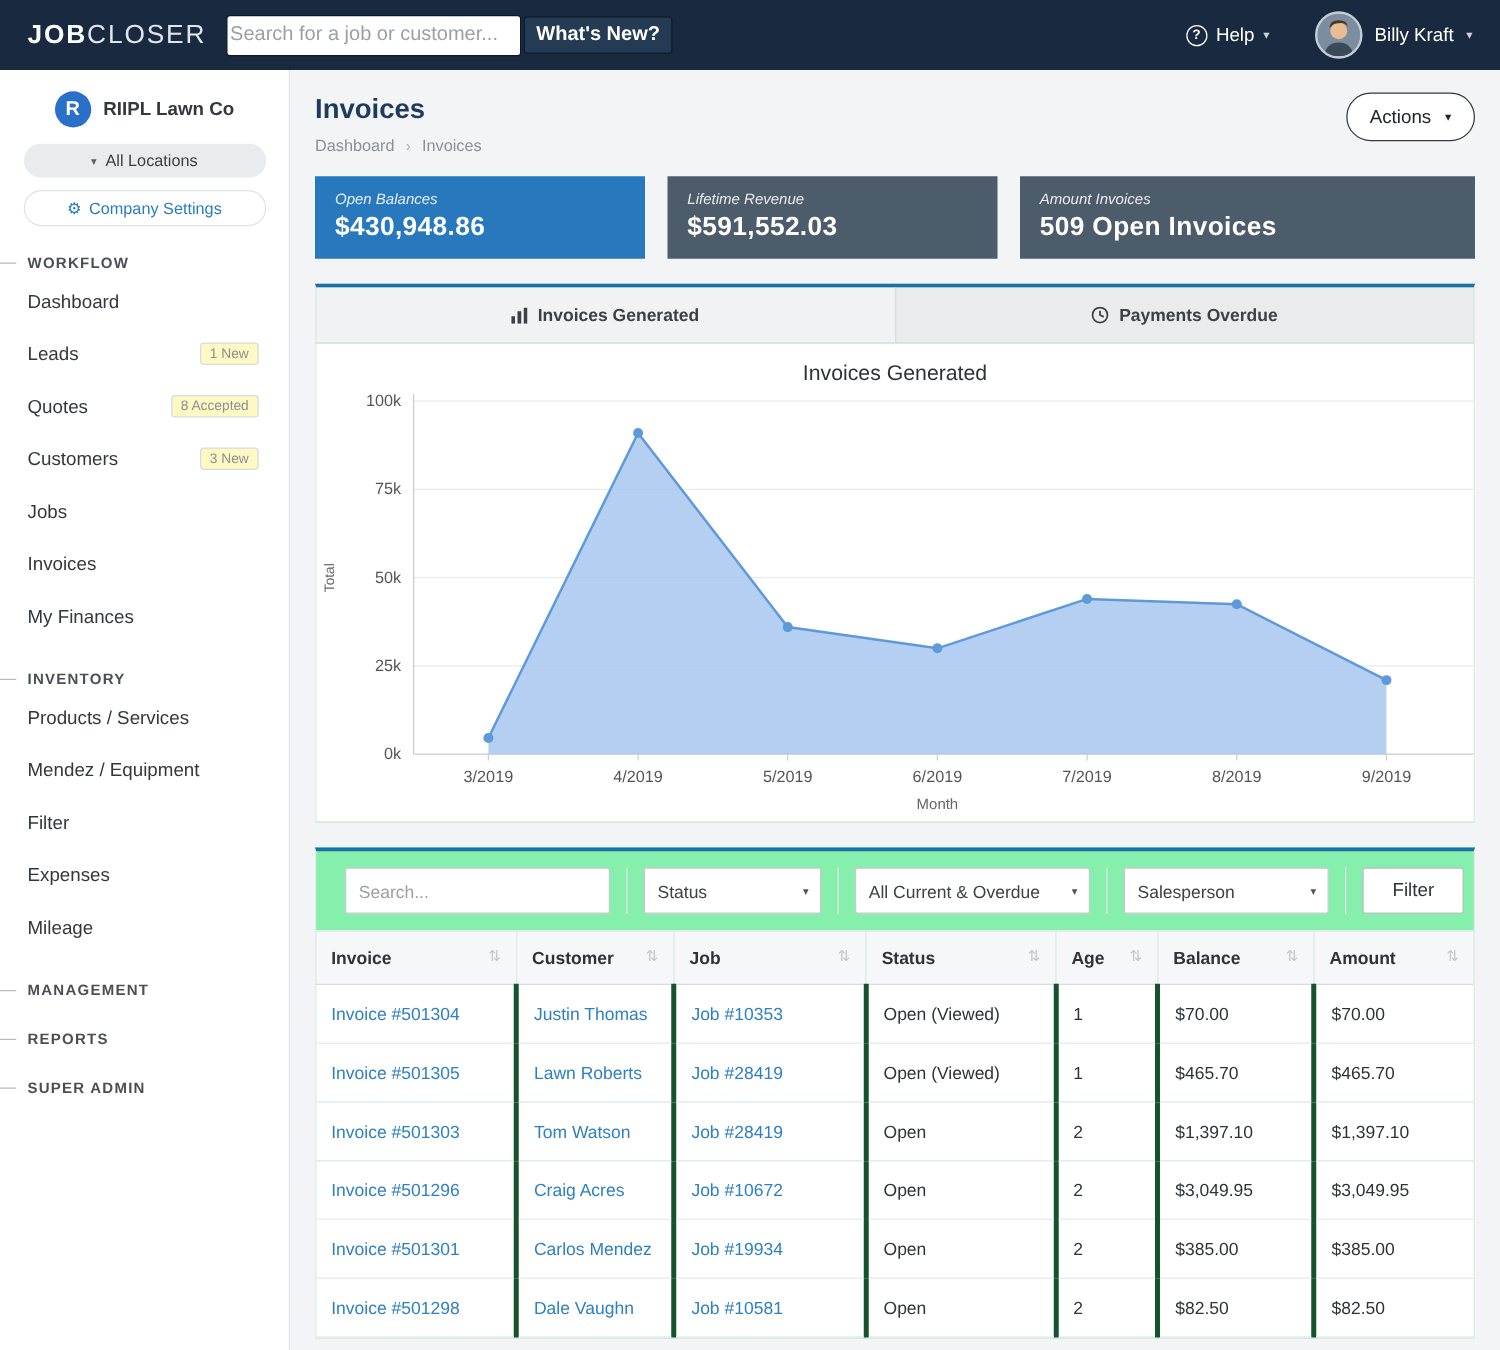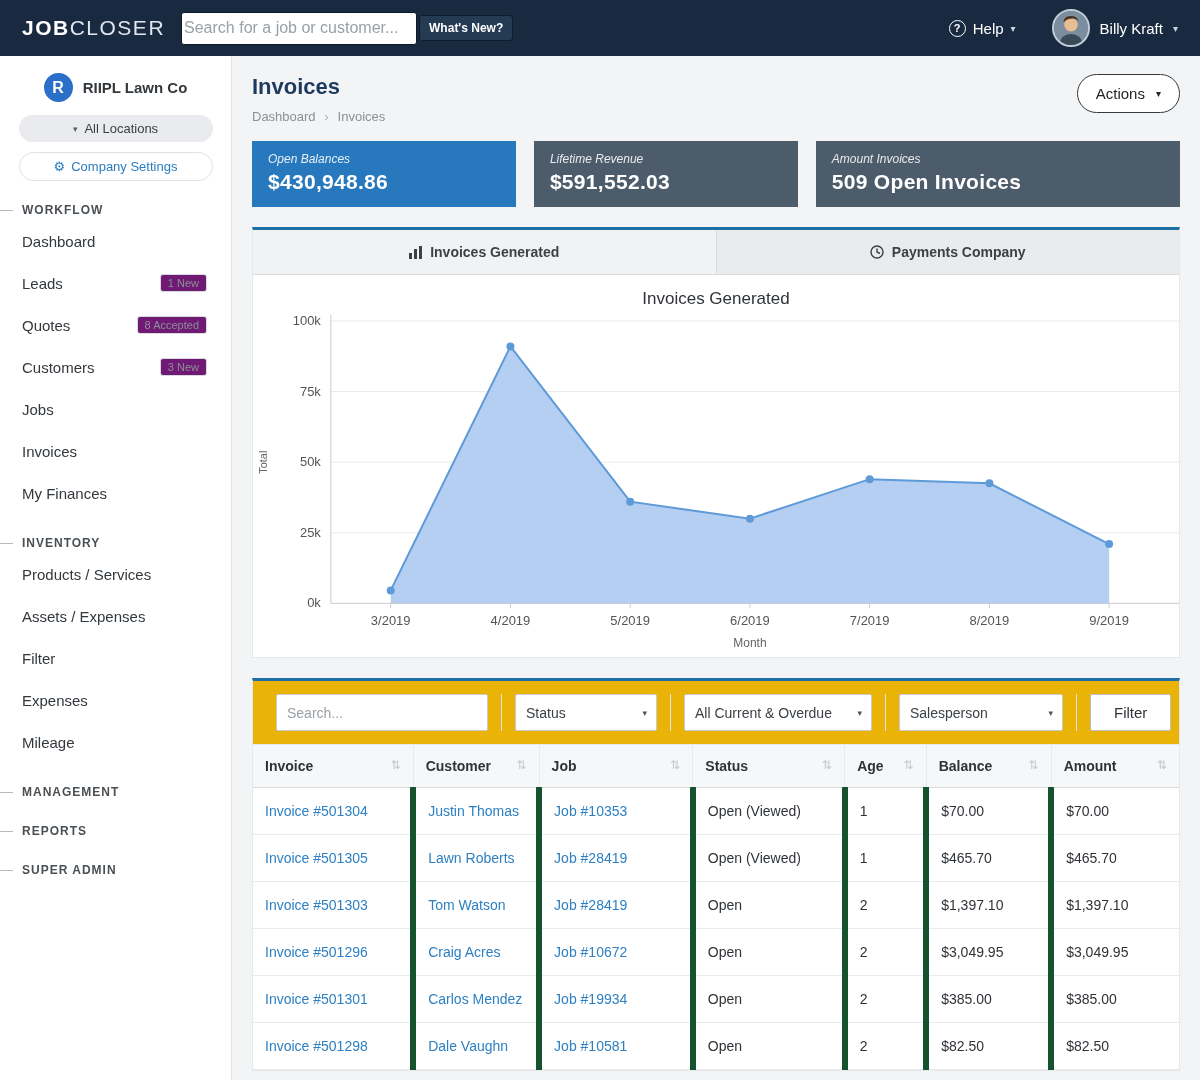--- a/index.html
+++ b/index.html
@@ -6,21 +6,21 @@
   html,body{width:1200px;height:1080px;overflow:hidden}
   body{font-family:"Liberation Sans",sans-serif;background:#f3f4f6}
 
   
   .topbar{height:56px;background:#192a40;display:flex;align-items:center;padding:0 22px;gap:2px}
   .logo{color:#fff;font-size:21px;letter-spacing:1.5px;margin-right:14px;white-space:nowrap}
   .logo .lb{font-weight:800}
   .logo .ll{font-weight:300;color:#dfe6ee}
   .top-search{width:236px;height:33px;border:1px solid #0d1828;border-radius:3px;padding:0 2px;font-size:16px;color:#333;background:#fff;outline:none}
   .top-search::placeholder{color:#9aa0a6}
-  .whats-new{background:#253a53;border:1px solid #0e1b2b;color:#fff;font-size:12px;font-weight:bold;padding:5px 9px;border-radius:3px;cursor:pointer}
+  .whats-new{background:#253a53;border:1px solid #0e1b2b;color:#fff;font-size:16px;font-weight:bold;padding:5px 9px;border-radius:3px;cursor:pointer}
   .top-right{margin-left:auto;display:flex;align-items:center;gap:10px;color:#fff;font-size:15px}
   .help-wrap{display:flex;align-items:center;gap:7px;cursor:pointer;margin-right:26px}
   .help-icon{display:inline-flex;width:17px;height:17px;border:1px solid #fff;border-radius:50%;align-items:center;justify-content:center;font-size:11px;font-weight:bold}
   .caret{font-size:10px;color:#c9d2dd}
   .avatar{width:38px;height:38px;border-radius:50%;overflow:hidden;border:2px solid #c2cdd8;flex-shrink:0;background:#7d8da0}
   .user-wrap{display:flex;align-items:center;gap:10px;cursor:pointer}
 
   
   .app{display:flex;height:1024px}
 
@@ -30,37 +30,37 @@
   .company-logo{width:29px;height:29px;border-radius:50%;background:#2a6fc8;color:#fff;display:flex;align-items:center;justify-content:center;font-weight:800;font-size:16px}
   .company-name{font-size:15px;font-weight:bold;color:#33383d}
   .loc-pill{margin:13px auto 0;width:194px;height:27px;background:#e9ebee;border-radius:15px;display:flex;align-items:center;justify-content:center;font-size:13px;color:#3a3f44;gap:7px;cursor:pointer}
   .loc-pill .caret2{font-size:9px;color:#5a6066}
   .settings-pill{margin:10px auto 0;width:194px;height:29px;background:#fff;border:1px solid #dfe2e5;border-radius:15px;display:flex;align-items:center;justify-content:center;font-size:13px;color:#2a7cc0;gap:6px;cursor:pointer}
   .nav{margin-top:12px}
   .sec-h{display:flex;align-items:center;margin-top:19px;height:20px}
   .sec-dash{width:13px;height:1px;background:#b6bbc0;margin-right:9px}
   .sec-label{font-size:12px;font-weight:bold;color:#4a4f54;letter-spacing:1px}
   .nav-item{display:flex;align-items:center;height:42px;padding:0 24px 0 22px;font-size:15px;color:#33383d;cursor:pointer}
-  .badge{margin-left:auto;font-size:11px;color:#8a9095;background:#701a75;border:1px solid #d8dbde;border-radius:3px;padding:2px 7px;white-space:nowrap}
+  .badge{margin-left:auto;font-size:11px;color:#8a9095;background:#fef9c3;border:1px solid #d8dbde;border-radius:3px;padding:2px 7px;white-space:nowrap}
 
   
   .main{flex:1;padding:18px 20px 0;overflow:hidden}
   .page-head{display:flex;align-items:flex-start;justify-content:space-between}
   .page-title{font-size:22px;font-weight:bold;color:#1e3a5f}
   .breadcrumb{margin-top:9px;font-size:13px;color:#8a9095;display:flex;gap:9px;align-items:center}
   .bc-sep{color:#aab0b5;font-size:12px}
   .actions-btn{background:#fff;border:1px solid #343a40;border-radius:22px;padding:10px 18px;font-size:15px;color:#212529;display:flex;gap:11px;align-items:center;cursor:pointer}
   .actions-btn .caret3{font-size:10px;color:#212529}
 
   .stats{display:grid;grid-template-columns:1fr 1fr 1.38fr;gap:18px;margin-top:17px}
   .stat-card{padding:11px 16px 13px;color:#fff}
   .stat-label{font-size:12px;font-style:italic;color:rgba(255,255,255,.88)}
   .stat-value{font-size:21px;font-weight:bold;margin-top:4px;letter-spacing:.3px}
 
-  .panel{margin-top:20px;border-top:3px solid #1d6fa5;border-left:1px solid #e6e8ea;border-right:1px solid #e6e8ea;border-bottom:1px solid #e6e8ea;background:#eab308}
+  .panel{margin-top:20px;border-top:3px solid #1d6fa5;border-left:1px solid #e6e8ea;border-right:1px solid #e6e8ea;border-bottom:1px solid #e6e8ea;background:#86efac}
   .tabs{display:flex;height:45px;border-bottom:1px solid #d9dcdf}
   .tab{flex:1;display:flex;align-items:center;justify-content:center;gap:8px;font-size:14px;font-weight:bold;color:#3c4146;background:#e9ebed;cursor:pointer}
   .tab.active{background:#f1f2f4}
   .tab + .tab{border-left:1px solid #d9dcdf}
   .tab svg{display:block}
   .chart-body{padding:14px 0 2px;background:#fff}
   .chart-title{text-align:center;font-size:17px;color:#2f3338;margin-bottom:2px}
   #chart-svg{display:block;width:100%;font-family:"Liberation Sans",sans-serif}
 
   .filters{display:flex;align-items:flex-start;padding:13px 10px}
@@ -72,21 +72,21 @@
   .sel-wrap select{appearance:none;-webkit-appearance:none;height:37px;border:1px solid #c7cbd0;border-radius:2px;background:#fff;padding:0 30px 0 10px;font-size:14px;color:#3c4146;font-family:inherit;cursor:pointer;outline:none}
   .sel-status select{width:142px}
   .sel-current select{width:188px}
   .sel-sales select{width:164px}
   .sel-arrow{position:absolute;right:10px;top:50%;transform:translateY(-50%);font-size:9px;color:#555;pointer-events:none}
   .filter-btn{background:#fff;border:1px solid #b9bec3;border-radius:2px;padding:9px 23px;font-size:15px;color:#2f3338;cursor:pointer}
 
   table{width:100%;border-collapse:collapse;table-layout:fixed}
   th{background:#f6f7f8;text-align:left;font-size:14px;color:#2f3338;padding:13px 12px;border-bottom:1px solid #d9dcdf;border-right:1px solid #e8eaec;border-top:1px solid #e8eaec;cursor:pointer}
   th .sort{float:right;color:#c3c7cb;font-size:12px;font-weight:normal}
-  td{padding:15px 12px;font-size:14px;color:#2f3338;border-bottom:1px solid #e8eaec;border-right:6px solid #14532d;background:#fff}
+  td{padding:15px 12px;font-size:14px;color:#2f3338;border-bottom:1px solid #e8eaec;border-right:4px solid #14532d;background:#fff}
   th:last-child,td:last-child{border-right:none}
   .cell-link{color:#2e80c2;cursor:pointer}
 </style>
 </head>
 <body>
 
 <div class="topbar">
   <div class="logo"><span class="lb">JOB</span><span class="ll">CLOSER</span></div>
   <input class="top-search" type="text" placeholder="Search for a job or customer..." style="">
   <button class="whats-new">What's New?</button>
@@ -158,21 +158,21 @@
         </div>
 
       <div class="sec-h">
         <span class="sec-dash"></span>
         <span class="sec-label">INVENTORY</span>
       </div>
       <div class="nav-item">
           <span>Products / Services</span>
         </div>
       <div class="nav-item">
-          <span>Assets / Expenses</span>
+          <span>Mendez / Equipment</span>
         </div>
       <div class="nav-item">
           <span>Filter</span>
         </div>
       <div class="nav-item">
           <span>Expenses</span>
         </div>
       <div class="nav-item">
           <span>Mileage</span>
         </div>
@@ -231,21 +231,21 @@
               <rect x="5" y="3" width="3" height="10" fill="#3c4146"></rect>
               <rect x="10" y="0" width="3" height="13" fill="#3c4146"></rect>
             </svg>
           <span>Invoices Generated</span>
         </div>
         <div class="tab">
           <svg width="14" height="14" viewBox="0 0 14 14">
               <circle cx="7" cy="7" r="6" fill="none" stroke="#3c4146" stroke-width="1.4"></circle>
               <path d="M7 3.5 L7 7 L10 8.5" fill="none" stroke="#3c4146" stroke-width="1.4"></path>
             </svg>
-          <span>Payments Company</span>
+          <span>Payments Overdue</span>
         </div>
       </div>
       <div class="chart-body">
         <div class="chart-title">Invoices Generated</div>
         <svg id="chart-svg" viewBox="0 0 928 345">
             <line x1="78" y1="293" x2="928" y2="293" stroke="#c9ccd0" stroke-width="1"></line>
             <text x="68" y="297" text-anchor="end" fill="#555" font-size="13">0k</text>
             <line x1="78" y1="222.25" x2="928" y2="222.25" stroke="#e8eaec" stroke-width="1"></line>
             <text x="68" y="226.25" text-anchor="end" fill="#555" font-size="13">25k</text>
             <line x1="78" y1="151.5" x2="928" y2="151.5" stroke="#e8eaec" stroke-width="1"></line>

